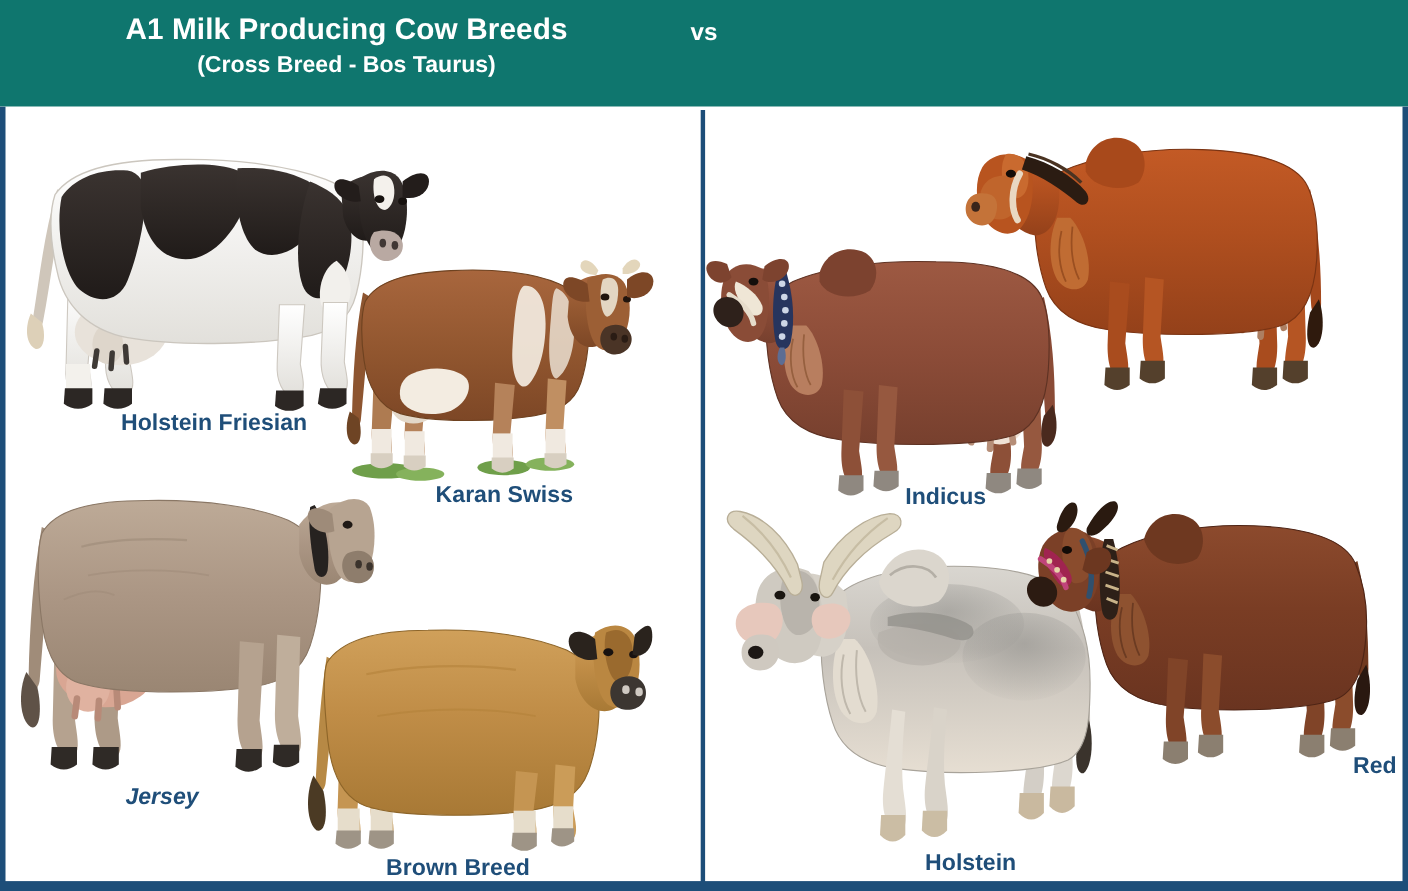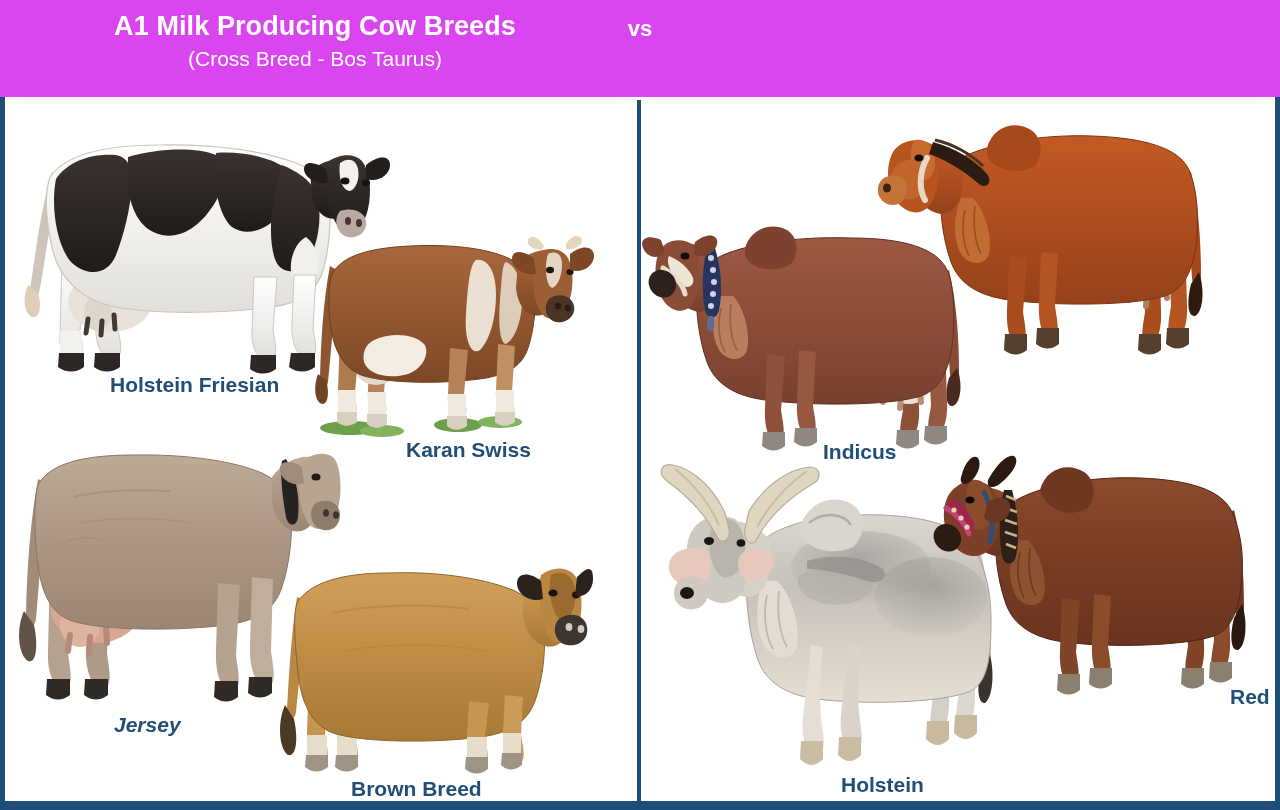--- a/index.html
+++ b/index.html
@@ -17,41 +17,41 @@
     overflow: hidden;
     background: #ffffff;
     box-sizing: border-box;
   }
   
   .header {
     position: absolute;
     left: 0; top: 0;
     width: 1280px;
     height: 97px;
-    background: #d946ef;
+    background: #0f766e;
     box-sizing: border-box;
   }
   .header-col {
     position: absolute;
     top: 8px;
     text-align: center;
     color: #ffffff;
   }
   .header-col.left  { left: 0px;   width: 630px; }
   .header-col.right { left: 650px; width: 630px; }
   .header-title {
     font-size: 27px;
     font-weight: bold;
     line-height: 36px;
     white-space: nowrap;
     letter-spacing: 0.1px;
   }
   .header-sub {
     font-size: 21px;
-    font-weight: normal;
+    font-weight: bold;
     line-height: 30px;
     white-space: nowrap;
   }
   .vs-label {
     position: absolute;
     left: 600px;
     top: 16px;
     width: 80px;
     text-align: center;
     color: #ffffff;
@@ -272,21 +272,21 @@
           <ellipse cx="240" cy="38" rx="4" ry="3.2" fill="#20140d"></ellipse>
           <ellipse cx="260" cy="40" rx="3.6" ry="3" fill="#20140d"></ellipse>
 
           <path d="M224,26 C212,18 202,18 202,27 C202,36 214,44 226,42 Z" fill="#7d4726"></path>
           <path d="M260,22 C272,12 284,14 284,24 C284,34 272,42 260,38 Z" fill="#7d4726"></path>
 
           <path d="M234,14 C228,4 220,2 218,8 C216,14 224,18 232,18 Z" fill="#e3d6bb"></path>
           <path d="M256,12 C262,2 270,2 272,8 C272,14 264,18 256,17 Z" fill="#e3d6bb"></path>
         </svg>
       </div>
-      <div class="breed-label" style="left:96px; top:208px;text-align:right;">Karan Swiss</div>
+      <div class="breed-label" style="left:86px; top:208px;text-align:right;">Karan Swiss</div>
     </div>
 
     <div class="breed" style="left:5px; top:340px; width:330px; height:300px;">
       <div class="breed-art">
         <svg width="330" height="285" viewBox="0 0 330 285">
           <defs>
             <linearGradient id="jsyCoat" x1="0" y1="0" x2="0" y2="1">
               <stop offset="0%" stop-color="#bdaa97"></stop>
               <stop offset="50%" stop-color="#ab9684"></stop>
               <stop offset="100%" stop-color="#9a8673"></stop>

